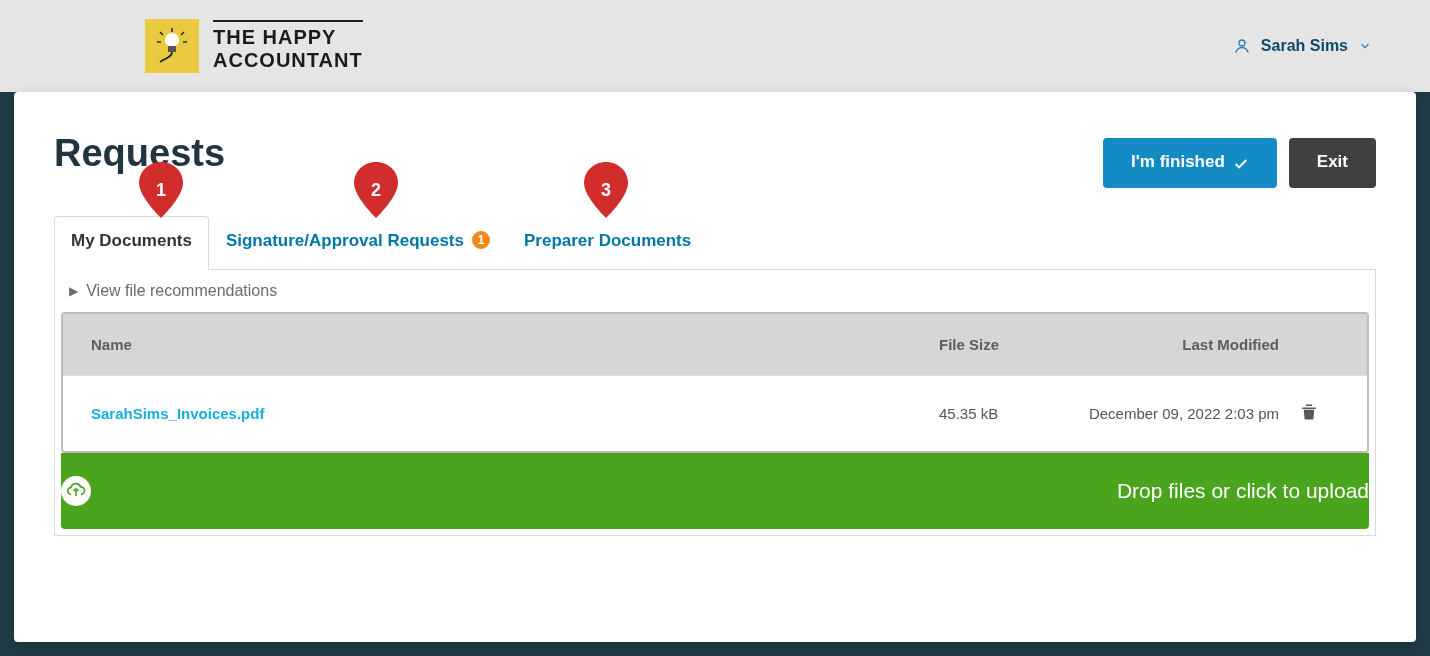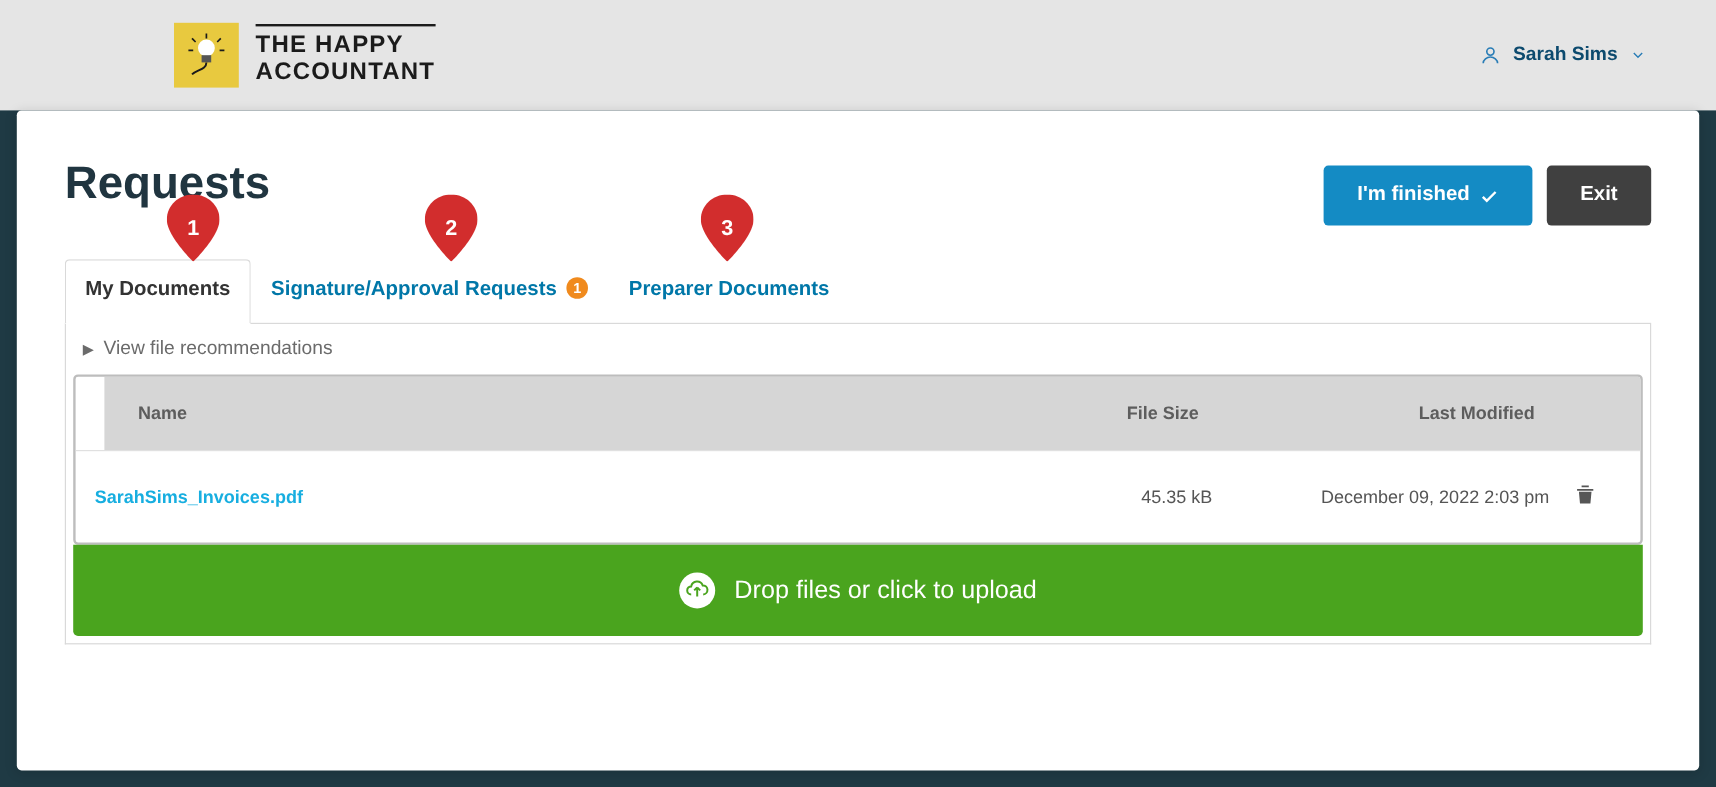--- a/index.html
+++ b/index.html
@@ -64,29 +64,29 @@
 
   .tabs { display:flex; border-bottom:1px solid #d9d9d9; position:relative; }
   .tab { padding:14px 16px 18px 16px; font-size:17px; font-weight:600; color:#0077a8; cursor:pointer; border:1px solid transparent; border-bottom:none; display:flex; align-items:flex-start; gap:8px; position:relative;}
   .tab.active { color:#333; border:1px solid #d9d9d9; border-bottom:1px solid #fff; background:#fff; border-radius:4px 4px 0 0; margin-bottom:-1px;}
   .badge { background:#f08a1d; color:#fff; font-size:12px; font-weight:700; width:18px; height:18px; border-radius:50%; display:inline-flex; align-items:center; justify-content:center;}
 
   .panel { border:1px solid #d9d9d9; border-top:none; padding: 0; }
   .rec-row { padding:12px 14px; color:#6b6b6b; font-size:16px; display:flex; align-items:center; gap:8px; cursor:pointer;}
   .rec-row .tri { font-size:12px; color:#6b6b6b;}
   .table { border:2px solid #bdbdbd; border-radius:4px; margin:0 6px; overflow:hidden;}
-  .thead { background:#d6d6d6; display:flex; padding:22px 28px; font-weight:700; color:#5d5d5d; font-size:15px;margin-left:24px;}
+  .thead { background:#d6d6d6; display:flex; padding:22px 28px; font-weight:700; color:#5d5d5d; font-size:15px;}
   .col-name { flex: 1 1 auto; }
   .col-size { width:120px; }
   .col-mod  { width:220px;text-align:right; }
   .col-act  { width:60px; text-align:center;}
-  .trow { display:flex; align-items:center; padding:26px 16px; border-top:1px solid #e0e0e0; font-size:15px; color:#555;}
+  .trow { display:flex; align-items:center; padding:26px 28px; border-top:1px solid #e0e0e0; font-size:15px; color:#555;}
   .trow .fname { color:#17aee0; font-weight:600; cursor:pointer;}
   .trash { cursor:pointer; color:#565656;}
-  .dropzone { background:#4aa41e; color:#fff; display:flex; align-items:center; justify-content:center; gap:16px; height:76px; font-size:21px; cursor:pointer; margin:0 6px 6px 6px; border-radius:0 0 4px 4px;}
+  .dropzone { background:#4aa41e; color:#fff; display:flex; align-items:center; justify-content:space-between; gap:16px; height:76px; font-size:21px; cursor:pointer; margin:0 6px 6px 6px; border-radius:0 0 4px 4px;}
   .dropzone .cloud { width:30px; height:30px; background:#fff; border-radius:50%; display:flex; align-items:center; justify-content:center;}
   .dropzone .cloud svg { display:block;}
 
   
   .pin { position:absolute; width:44px; height:50px; pointer-events:none; }
   .pin svg { display:block; }
   .pin .num { position:absolute; top:18px; left:0; width:44px; text-align:center; color:#fff; font-weight:700; font-size:18px;}
 </style>
 </head>
 <body>

